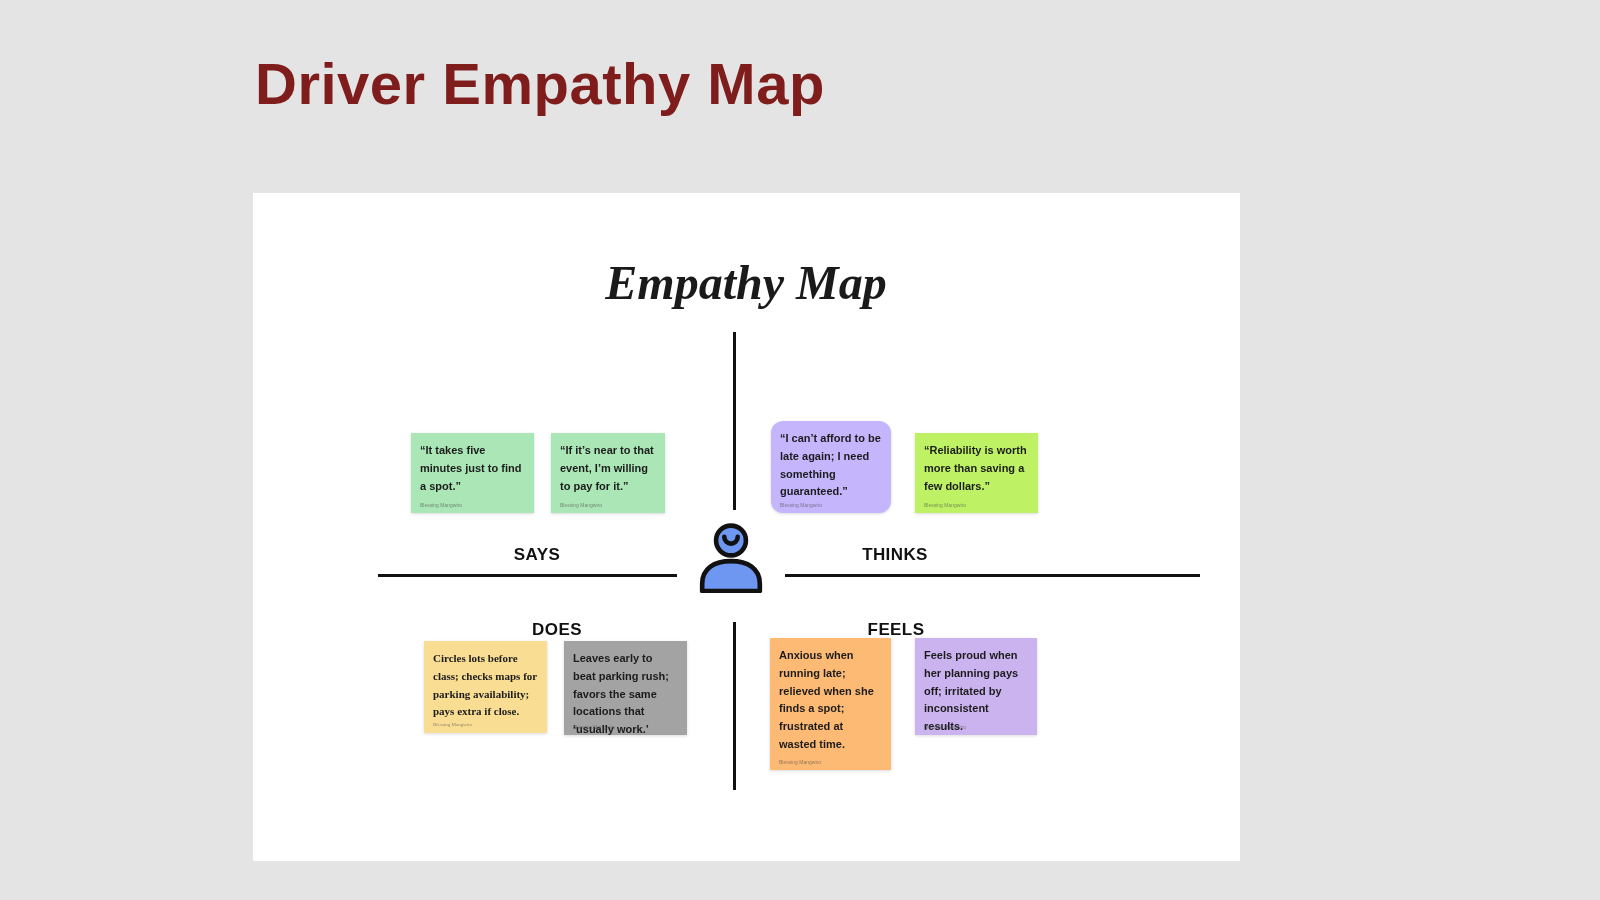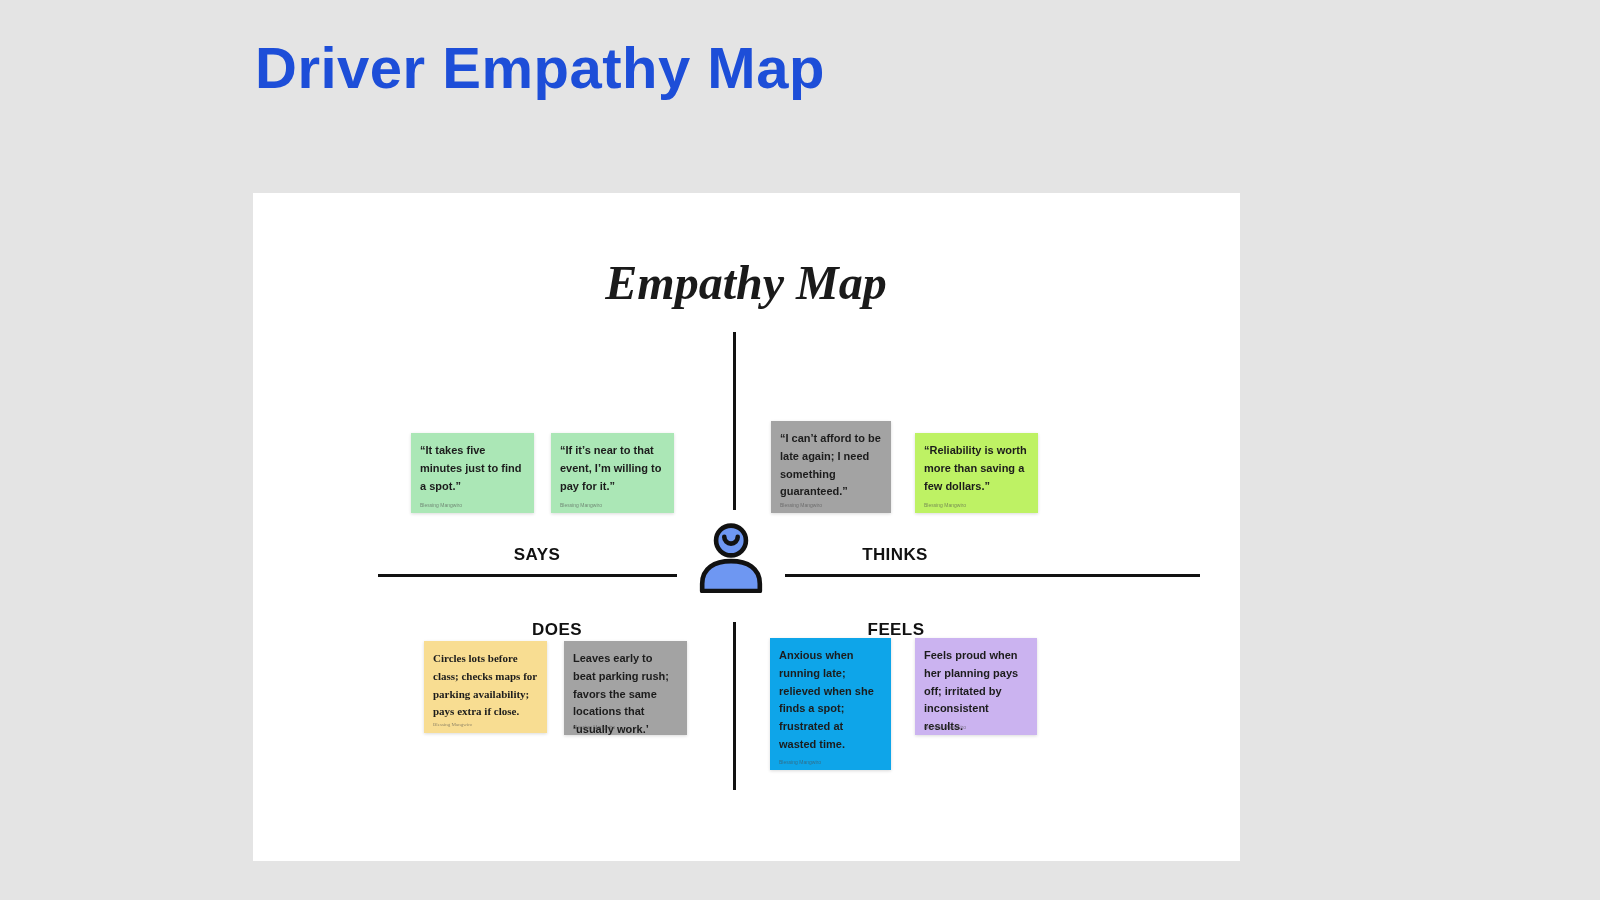--- a/index.html
+++ b/index.html
@@ -6,25 +6,25 @@
   html, body { width: 1600px; height: 900px; }
   body {
     position: relative;
     background: #e4e4e4;
     font-family: "Liberation Sans", sans-serif;
     overflow: hidden;
   }
   .page-title {
     position: absolute;
     left: 255px;
-    top: 34px;
+    top: 50px;
     font-size: 58px;
     font-weight: bold;
     letter-spacing: 0.5px;
-    color: #1d4ed8;
+    color: #7f1d1d;
   }
   .canvas {
     position: absolute;
     left: 253px;
     top: 193px;
     width: 987px;
     height: 668px;
     background: #ffffff;
   }
   .em-title {
@@ -73,21 +73,21 @@
     left: 9px;
     bottom: 4px;
     font-size: 5px;
     font-weight: normal;
     color: #4a4a4a;
     opacity: 0.6;
     white-space: nowrap;
   }
   
   .n-says-0   { left: 158px; top: 240px; width: 123px; height: 80px; }
-  .n-says-1   { left: 298px; top: 240px; width: 123px; height: 80px; }
+  .n-says-1   { left: 298px; top: 240px; width: 114px; height: 80px; }
   .n-thinks-0 { left: 518px; top: 228px; width: 120px; height: 92px; }
   .n-thinks-1 { left: 662px; top: 240px; width: 123px; height: 80px; }
   .n-does-0   { left: 171px; top: 448px; width: 123px; height: 92px; font-family: Liberation Serif, serif; }
   .n-does-1   { left: 311px; top: 448px; width: 123px; height: 94px; }
   .n-feels-0  { left: 517px; top: 445px; width: 121px; height: 132px; }
   .n-feels-1  { left: 662px; top: 445px; width: 122px; height: 97px; }
 </style>
 </head>
 <body>
 
@@ -115,39 +115,39 @@
 
   <div class="note n-says-0" style="background: rgb(171, 231, 182);">
     <span>“It takes five minutes just to find a spot.”</span>
     <span class="author">Blessing Mangwiro</span>
   </div>
   <div class="note n-says-1" style="background: rgb(171, 231, 182);">
     <span>“If it’s near to that event, I’m willing to pay for it.”</span>
     <span class="author">Blessing Mangwiro</span>
   </div>
 
-  <div class="note n-thinks-0" style="background: #a3a3a3;">
+  <div class="note n-thinks-0" style="background: #c4b5fd; border-radius: 12px;">
     <span>“I can’t afford to be late again; I need something guaranteed.”</span>
     <span class="author">Blessing Mangwiro</span>
   </div>
   <div class="note n-thinks-1" style="background: #bef264;">
     <span>“Reliability is worth more than saving a few dollars.”</span>
     <span class="author">Blessing Mangwiro</span>
   </div>
 
   <div class="note n-does-0" style="background: rgb(248, 221, 146);">
     <span>Circles lots before class; checks maps for parking availability; pays extra if close.</span>
     <span class="author">Blessing Mangwiro</span>
   </div>
   <div class="note n-does-1" style="background: #a3a3a3;">
     <span>Leaves early to beat parking rush; favors the same locations that ‘usually work.’</span>
     <span class="author">Blessing Mangwiro</span>
   </div>
 
-  <div class="note n-feels-0" style="background: #0ea5e9;">
+  <div class="note n-feels-0" style="background: #fdba74;">
     <span>Anxious when running late; relieved when she finds a spot; frustrated at wasted time.</span>
     <span class="author">Blessing Mangwiro</span>
   </div>
   <div class="note n-feels-1" style="background: rgb(203, 179, 240);">
     <span>Feels proud when her planning pays off; irritated by inconsistent results.</span>
     <span class="author">Blessing Mangwiro</span>
   </div>
 
 </div>
 

